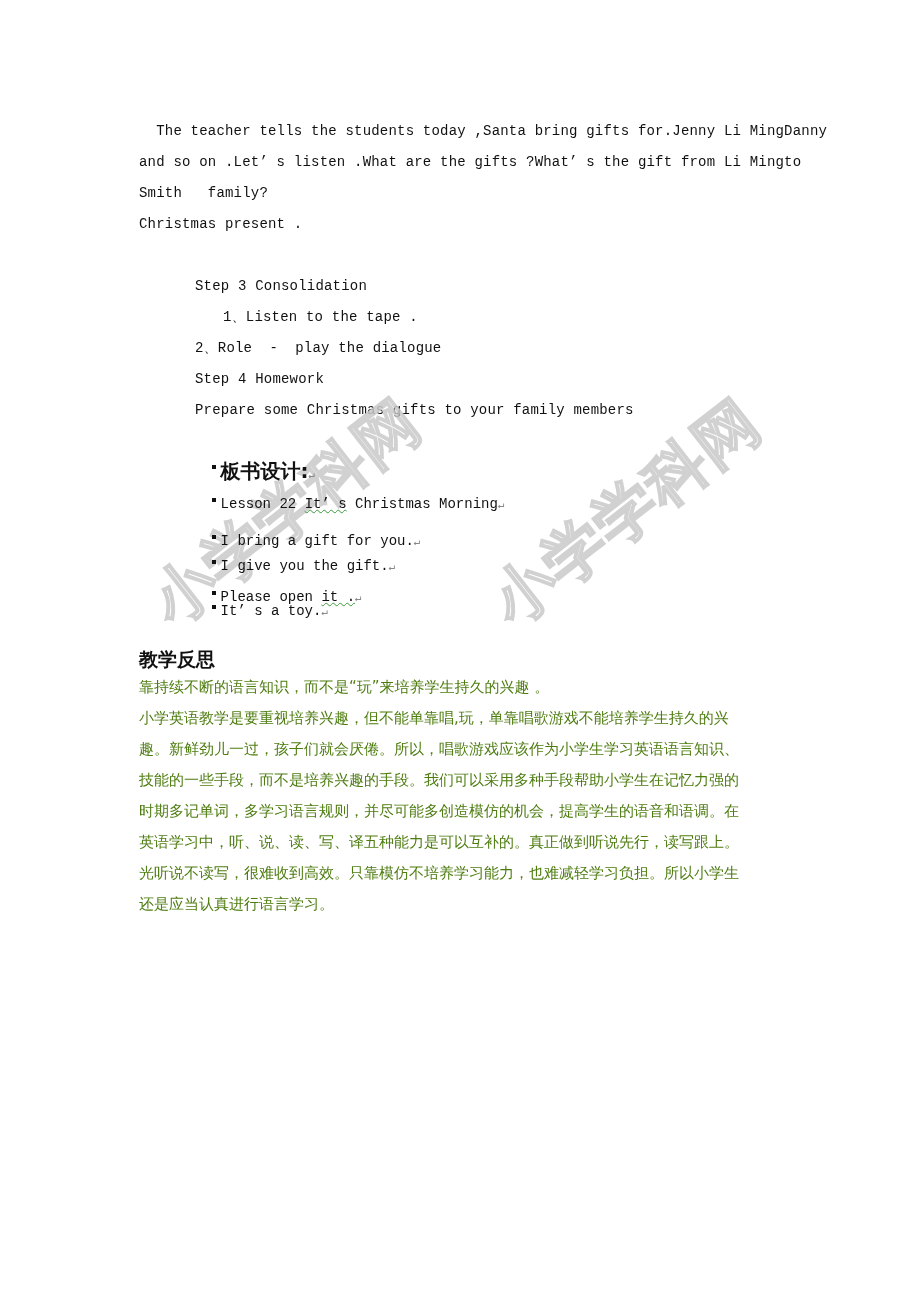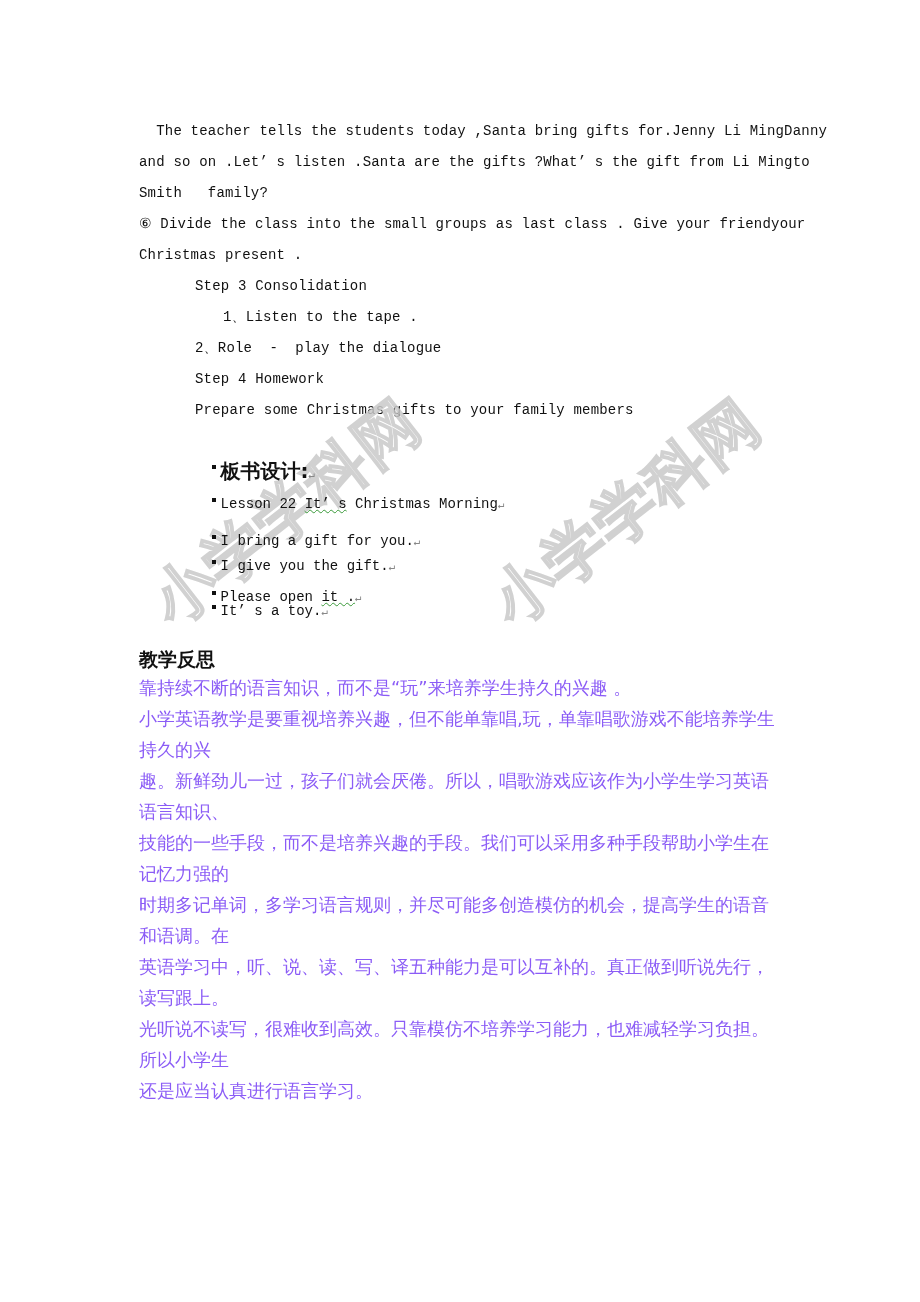--- a/index.html
+++ b/index.html
@@ -10,46 +10,42 @@
   .jline { display: flex; justify-content: space-between; height: 31px; line-height: 20px; }
   .jline span { white-space: pre; }
   .board { position: absolute; left: 136px; top: 430px; width: 600px; height: 195px; }
   .watermark { position: absolute; font-family: "DejaVu Sans", sans-serif; font-weight: bold; font-size: 62px; color: transparent;
     -webkit-text-stroke: 2px #c9c9c9; transform: rotate(-38deg); letter-spacing: 2px; opacity: 0.85; white-space: nowrap; }
   .bline { position: absolute; left: 42px; white-space: pre; font-family: "Liberation Mono", monospace; font-size: 14px; line-height: 18px; }
   .bullet { display: inline-block; width: 4px; height: 4px; background: #111; margin-right: 5px; vertical-align: top; margin-top: 3px; }
   .ret { color: #888; font-size: 11px; }
   .squig { text-decoration: underline wavy #3a9a3a; text-decoration-thickness: 1px; }
   .board-title { font-family: "DejaVu Sans", sans-serif; font-weight: bold; font-size: 20px; margin-top: 32px; }
-  .cn { position: absolute; left: 139px; width: 643px; font-family: "DejaVu Sans", sans-serif; font-size: 18px; line-height: 31px; color: #8b5cf6; }
+  .cn { position: absolute; left: 139px; width: 643px; font-family: "DejaVu Sans", sans-serif; font-size: 15px; line-height: 31px; color: #4d7c0f; }
   .cn-title { position: absolute; left: 139px; top: 647px; font-family: "DejaVu Sans", sans-serif; font-weight: bold; font-size: 19px; }
 </style>
 </head>
 <body>
 
 <div class="justify mono" style="top:121px;">
   <div class="jline">
       <span>  The teacher tells the students today ,Santa bring gifts for.Jenny Li Ming</span>
       <span>Danny</span>
     </div>
   <div class="jline">
-      <span>and so on .Let’ s listen .Santa are the gifts ?What’ s the gift from Li Ming</span>
+      <span>and so on .Let’ s listen .What are the gifts ?What’ s the gift from Li Ming</span>
       <span>to</span>
     </div>
   <div class="jline">
       <span>Smith   family?</span>
       <span></span>
     </div>
 </div>
 
 <div class="justify mono" style="top:214px;">
-  <div class="jline">
-      <span>⑥ Divide the class into the small groups as last class . Give your friend</span>
-      <span>your</span>
-    </div>
   <div class="jline">
       <span>Christmas present .</span>
       <span></span>
     </div>
 </div>
 
 <div class="line mono" style="left:195px; top:276px;">Step 3 Consolidation</div>
 <div class="line mono" style="left:195px; top:307px;margin-left:28px;">1、Listen to the tape .</div>
 <div class="line mono" style="left:195px; top:338px;">2、Role  -  play the dialogue</div>
 <div class="line mono" style="left:195px; top:369px;">Step 4 Homework</div>

